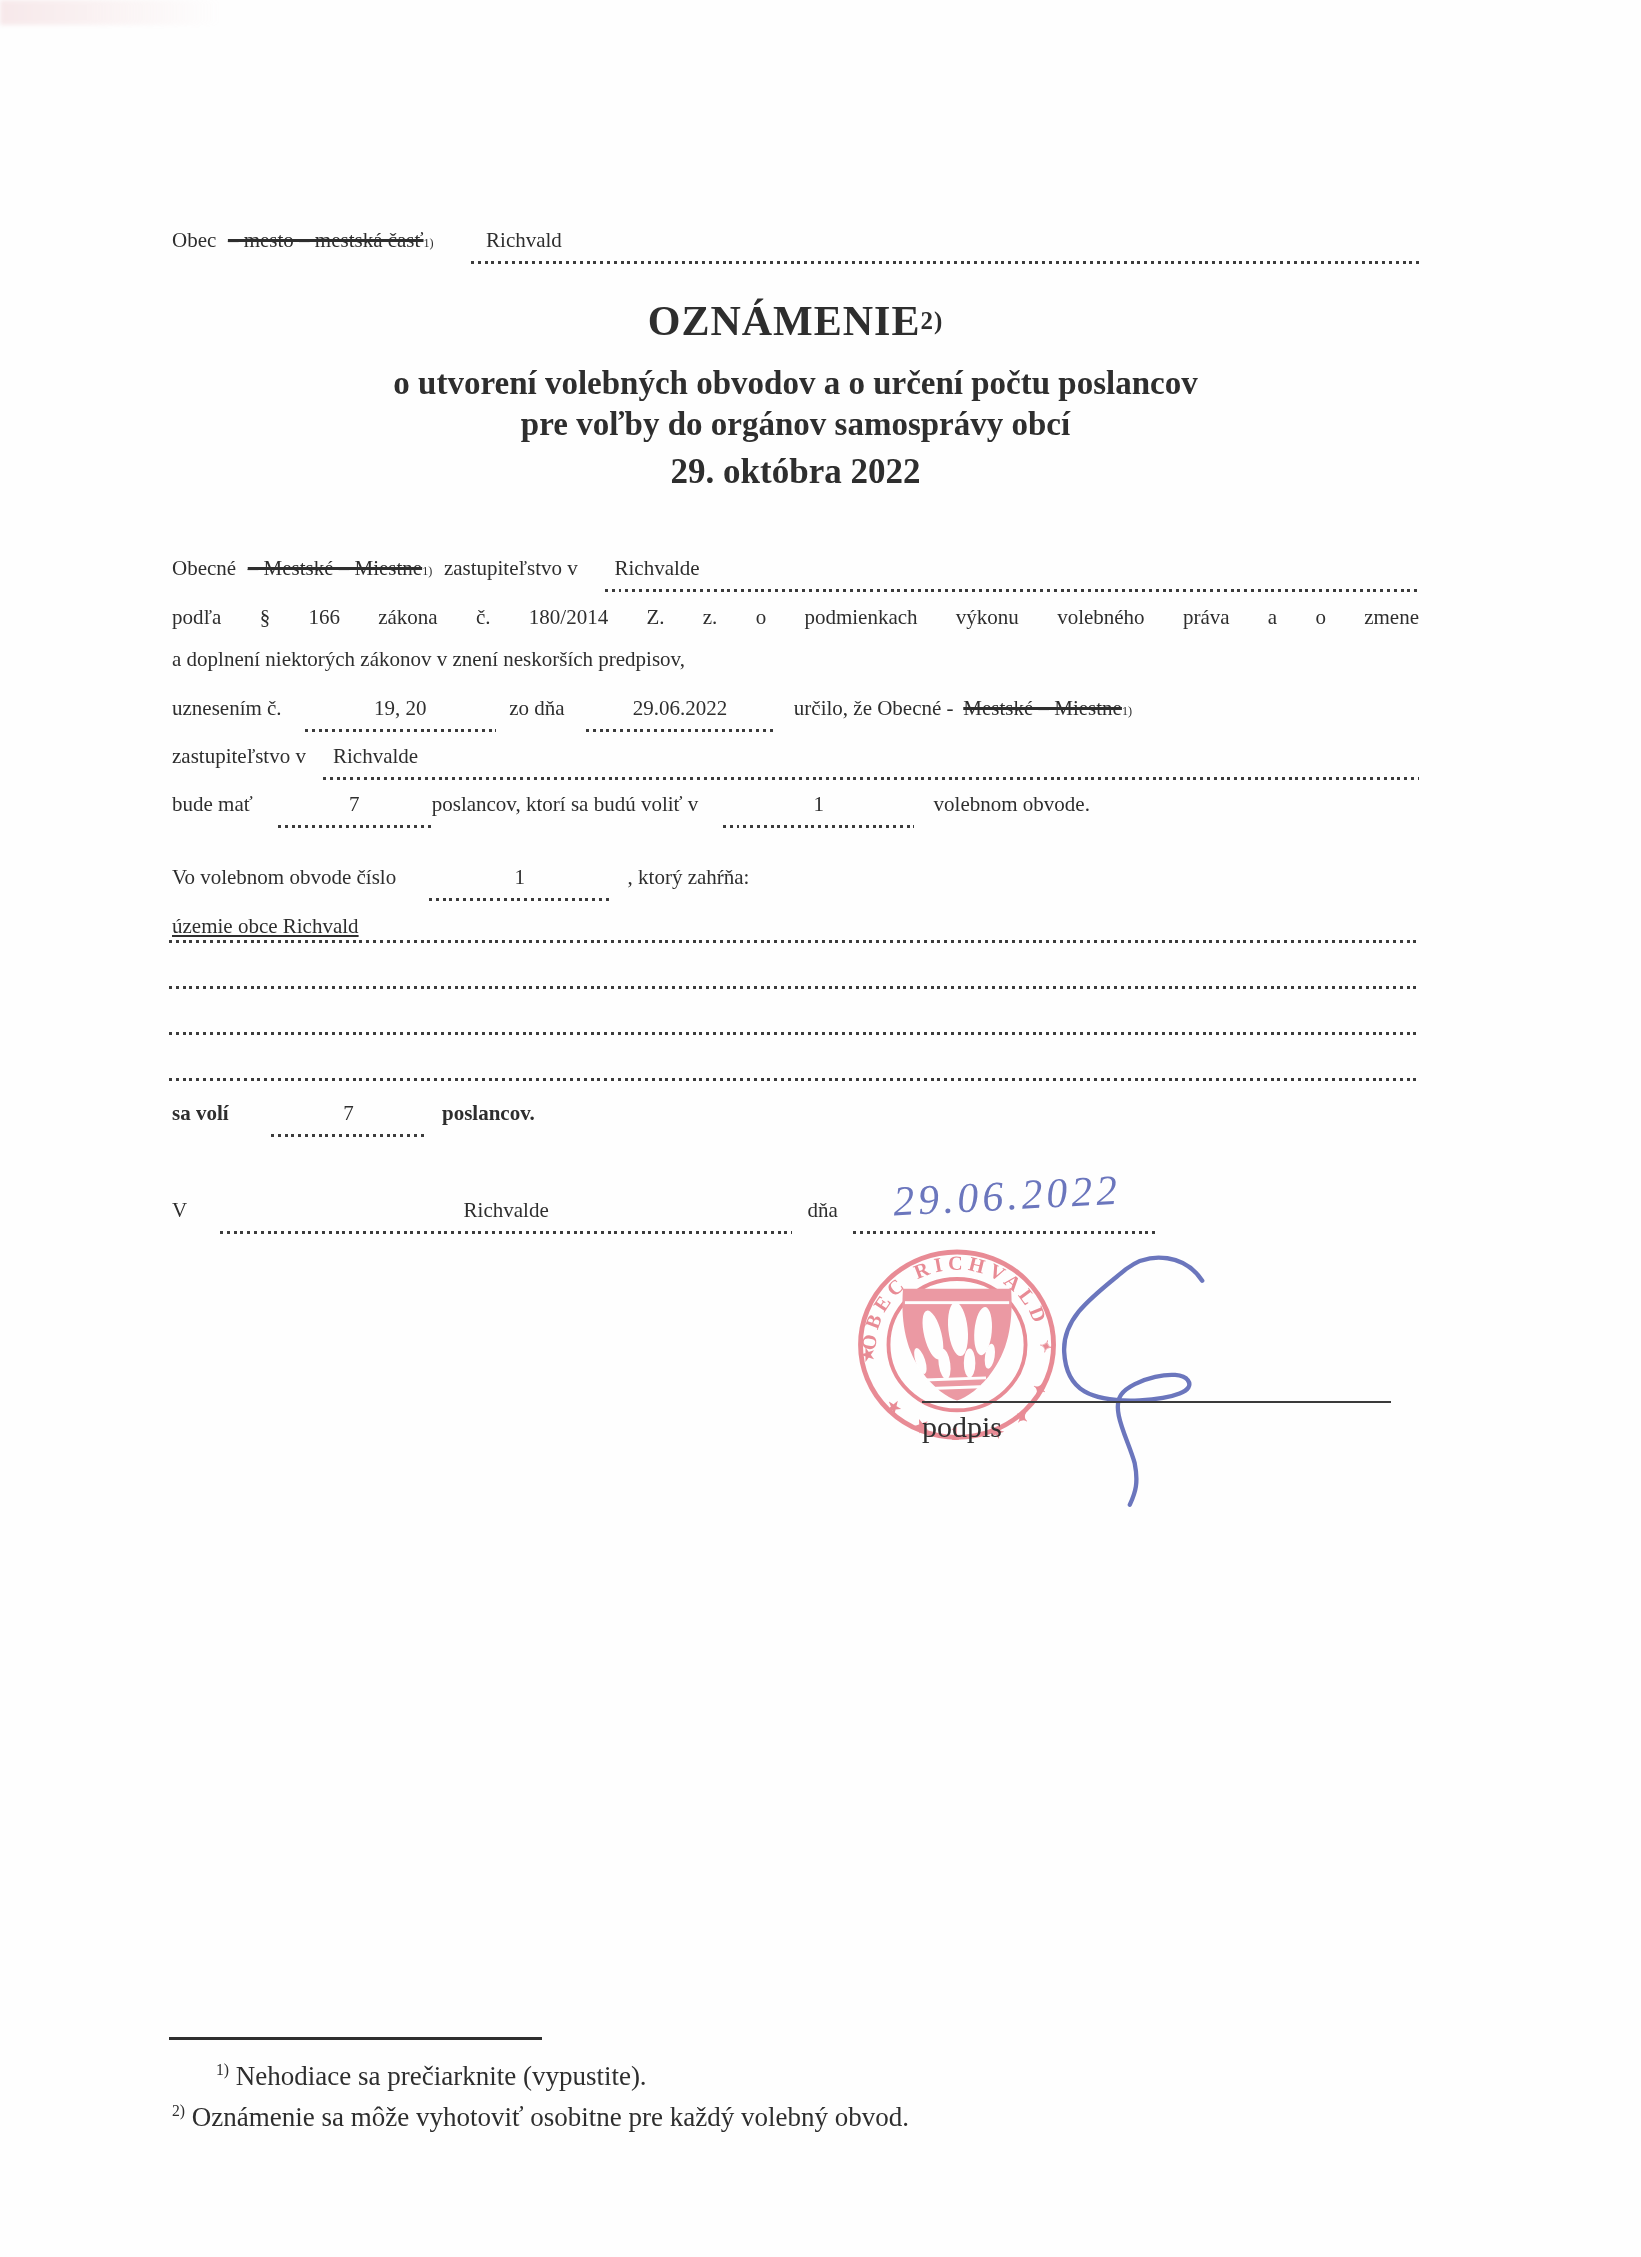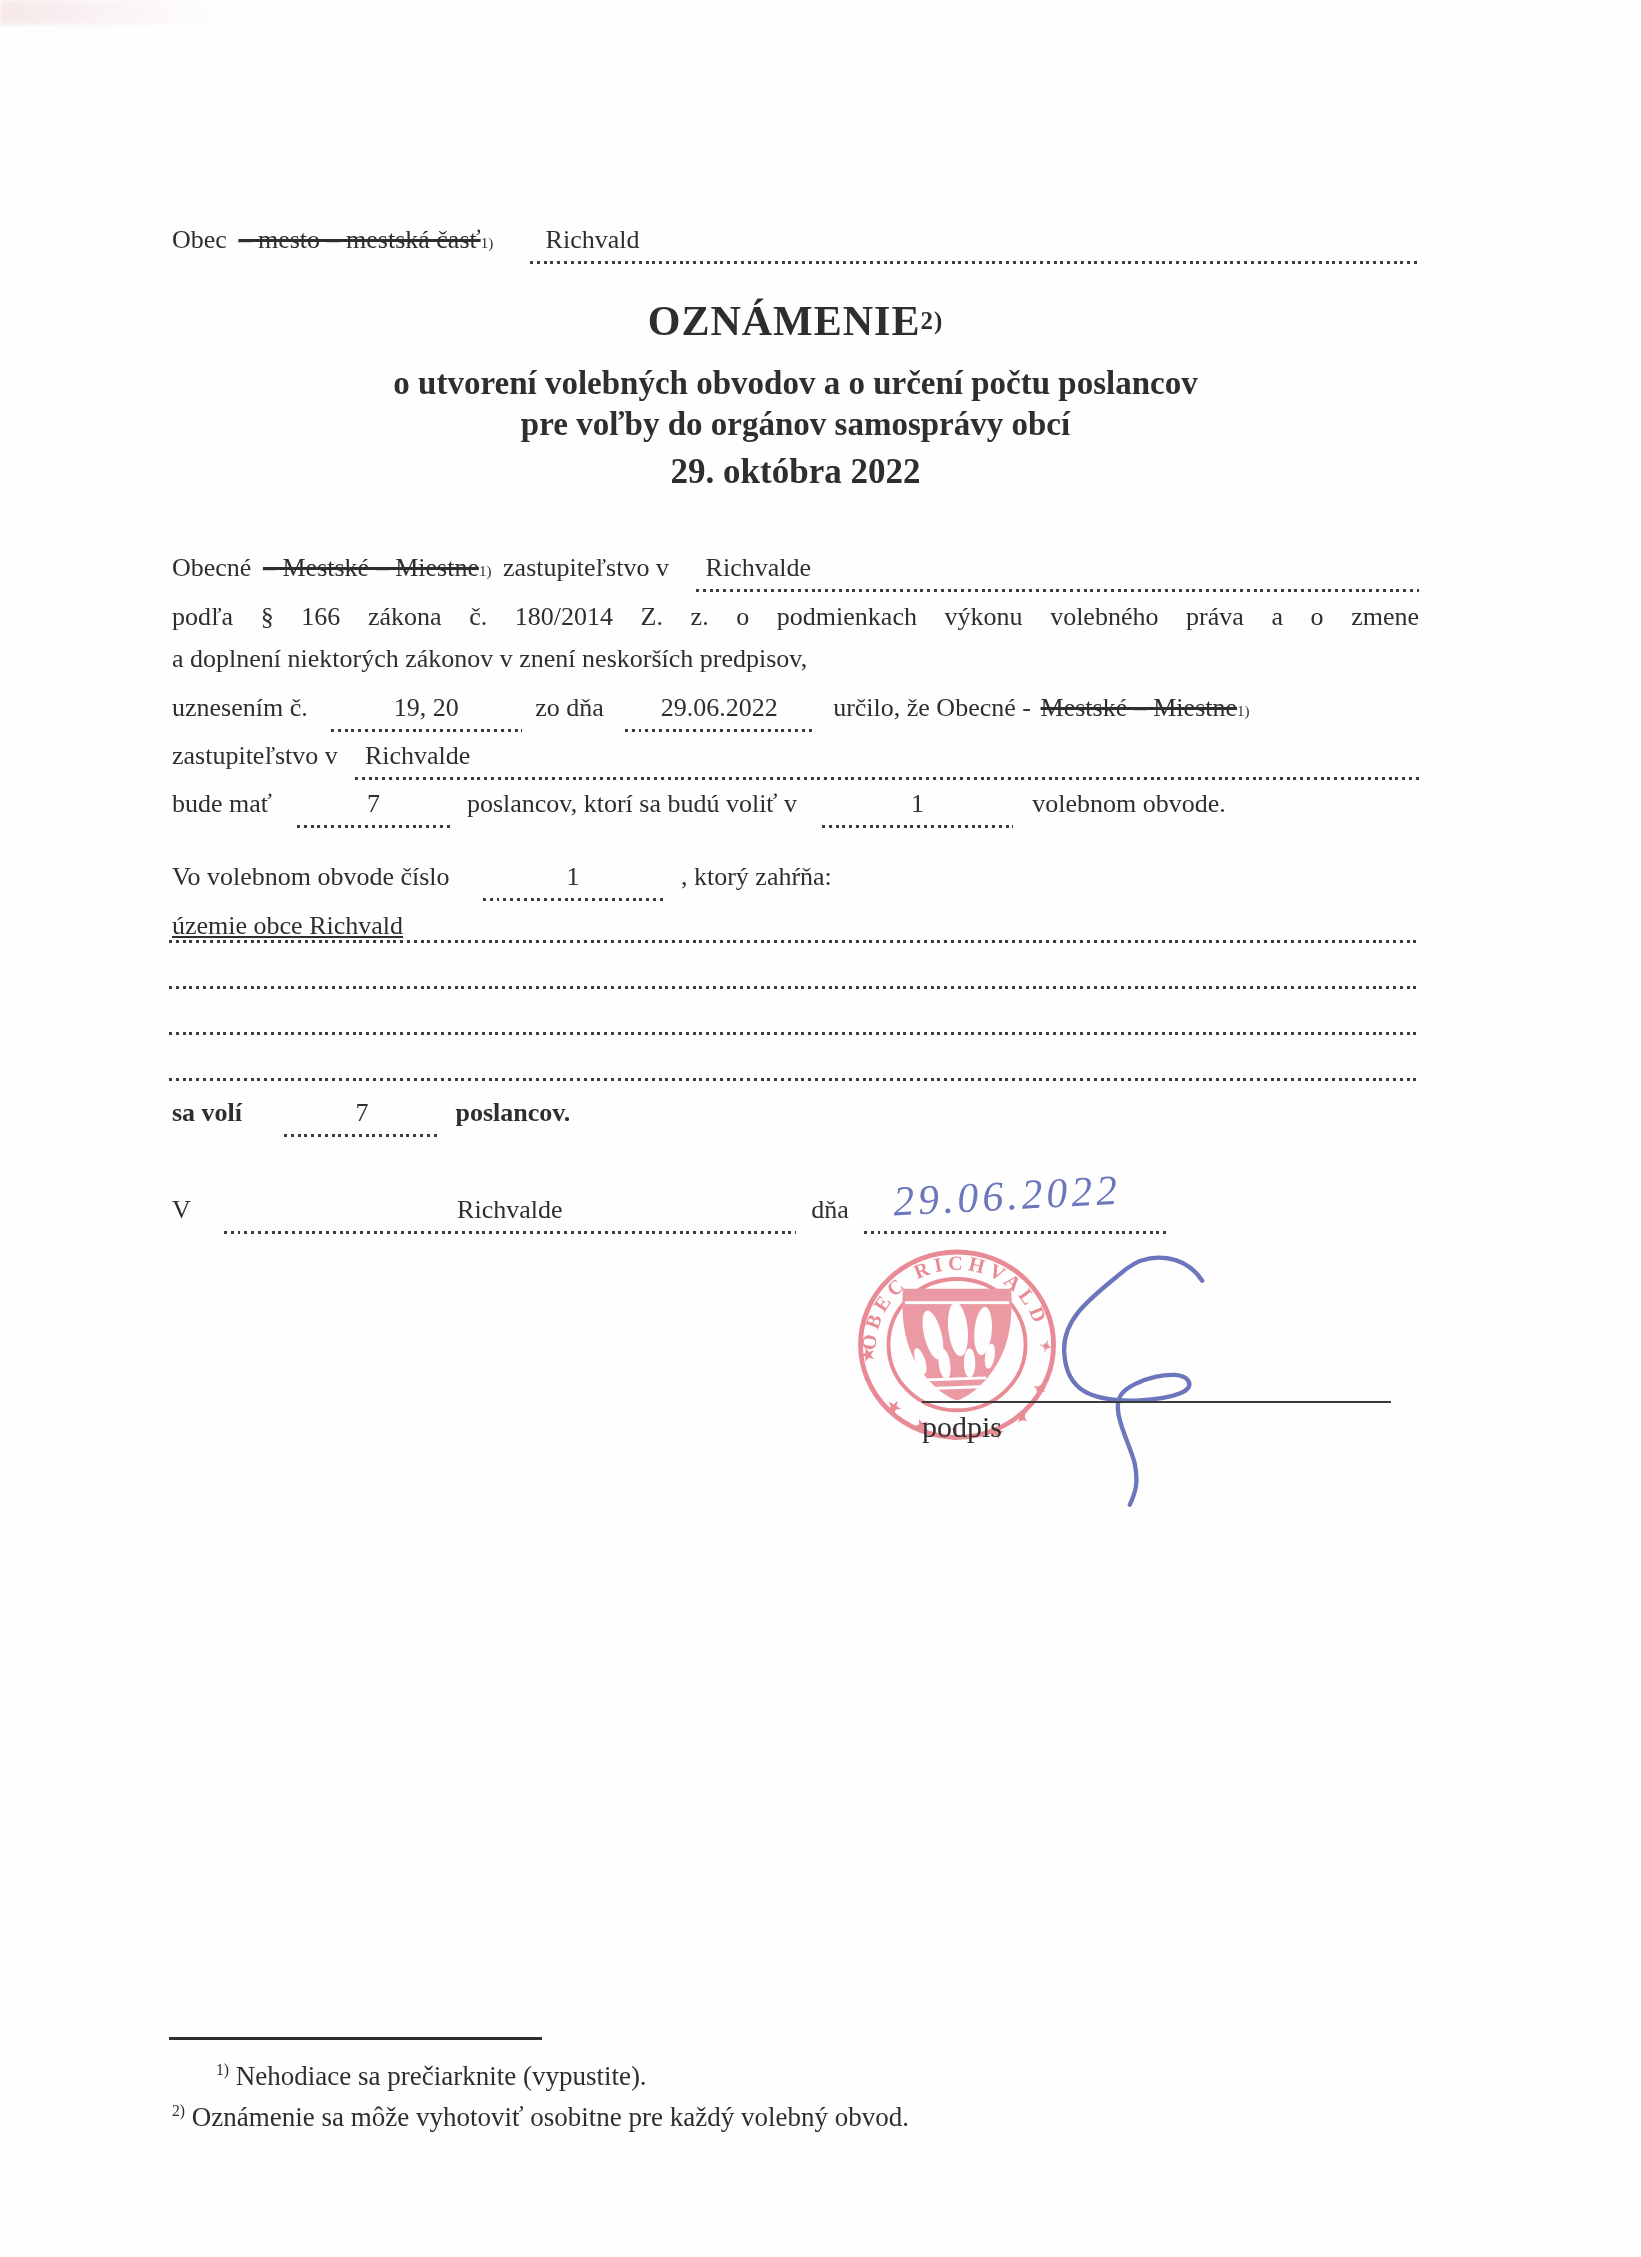--- a/index.html
+++ b/index.html
@@ -6,21 +6,21 @@
   body{
     width:1641px;height:2257px;position:relative;
     background:#fefefe;
     font-family:"Liberation Serif", serif;
     color:#2e2e2e;
     overflow:hidden;
   }
   .row{
     position:absolute;left:172px;width:1247px;
     display:flex;align-items:baseline;
-    font-size:26px;line-height:44px;white-space:nowrap;
+    font-size:21px;line-height:44px;white-space:nowrap;
   }
   .center-row{
     position:absolute;left:172px;width:1247px;text-align:center;
   }
   .struck{text-decoration:line-through;text-decoration-thickness:2.9px;}
   sup.ref{font-size:0.58em;vertical-align:super;line-height:0;}
   .blank{
     display:inline-block;position:relative;text-align:center;
   }
   .blank::after{
@@ -117,21 +117,21 @@
   <span class="blank grow left-val" style="margin-left:17.4px;">
     <span class="val" style="margin-left:9.7px;">Richvalde</span>
   </span>
 </div>
 
 <div class="row" style="top:782px;">
   <span>bude mať</span>
   <span class="blank" style="width:153px;margin-left:25px;">
     <span class="val">7</span>
   </span>
-  <span style="margin-left:17px;text-align:right;">poslancov, ktorí sa budú voliť v</span>
+  <span style="margin-left:1px;text-align:right;">poslancov, ktorí sa budú voliť v</span>
   <span class="blank" style="width:191px;margin-left:25px;">
     <span class="val">1</span>
   </span>
   <span style="margin-left:19.3px;">volebnom obvode.</span>
 </div>
 
 <div class="row" style="top:855px;">
   <span>Vo volebnom obvode číslo</span>
   <span class="blank" style="width:181px;margin-left:33px;">
     <span class="val">1</span>

